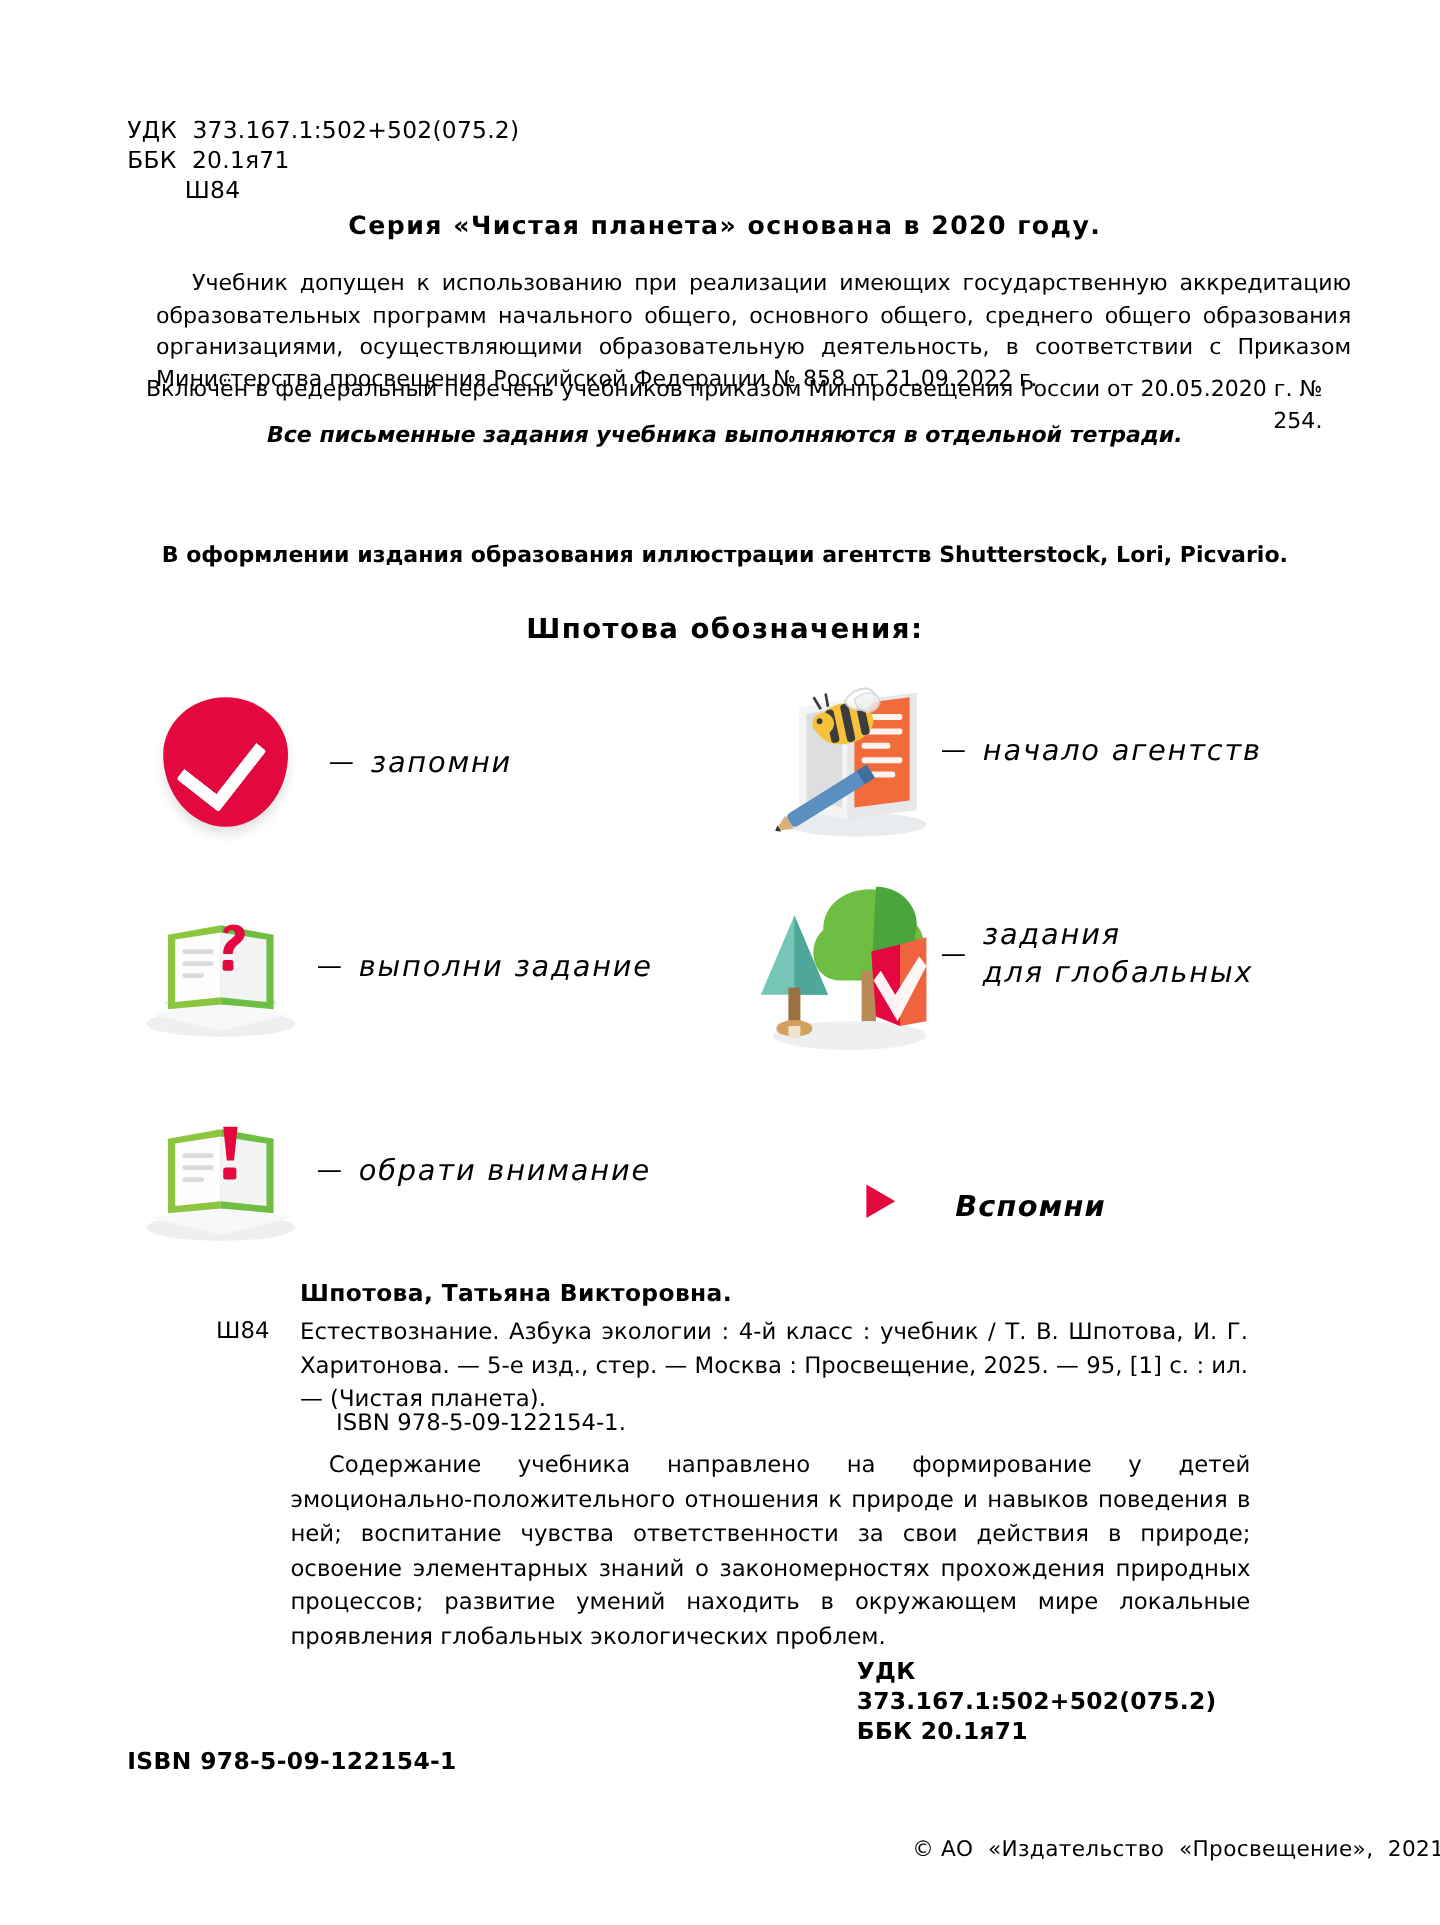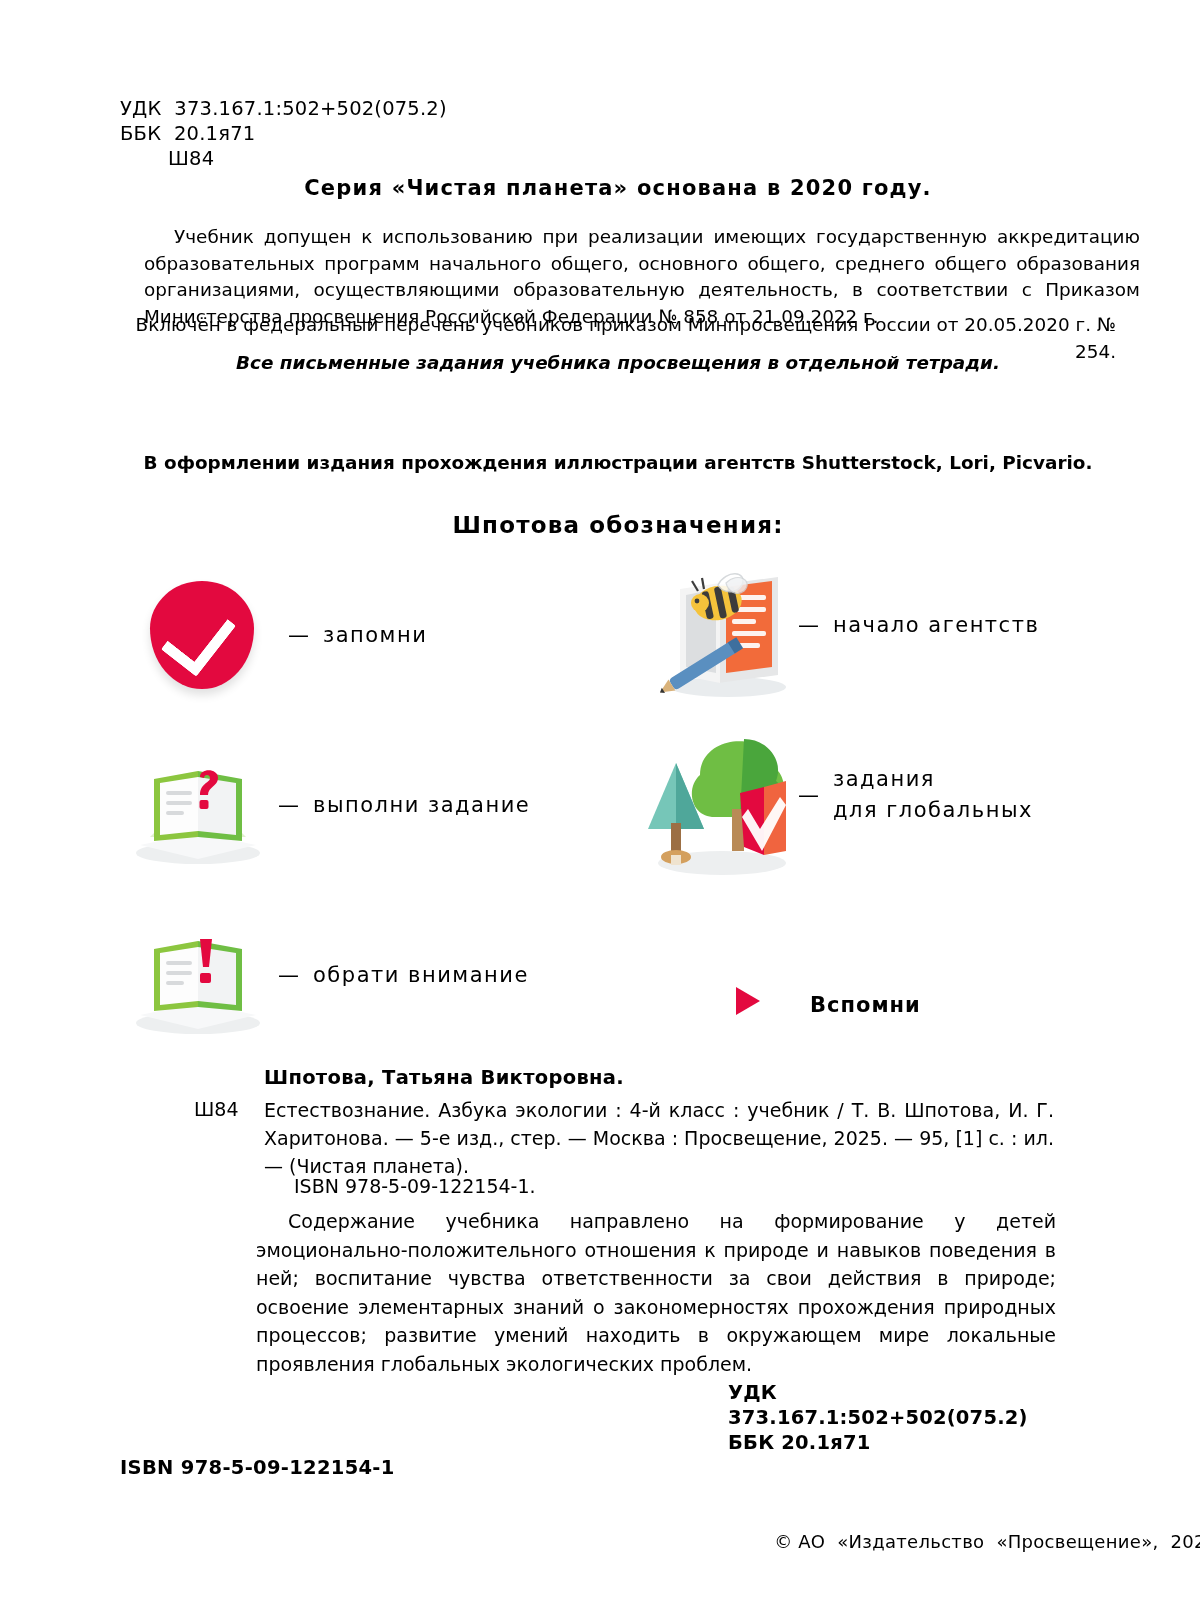--- a/index.html
+++ b/index.html
@@ -10,21 +10,21 @@
   body {
     width: 1200px;
     height: 1604px;
     position: relative;
     font-family: "DejaVu Sans", "Liberation Sans", sans-serif;
     color: #000000;
     overflow: hidden;
   }
   .page {
     position: absolute;
-    left: 16px; top: 0;
+    left: 2px; top: 0;
     width: 1005px;
     height: 1604px;
   }
   
   .codes {
     position: absolute;
     left: 104px;
     top: 96px;
     font-size: 19.5px;
     line-height: 25px;
@@ -103,24 +103,25 @@
     height: 120px;
     position: relative;
     flex: 0 0 auto;
   }
   .legend-dash {
     font-size: 21px;
     margin: 0 14px 0 8px;
     flex: 0 0 auto;
   }
   .legend-label {
-    font-size: 21px;
+    font-size: 24px;
     letter-spacing: 1.5px;
     line-height: 31px;
     white-space: pre-line;
+    font-style: italic;
   }
   .legend-label.bold {
     font-weight: bold;
     letter-spacing: 1px;
   }
 
   
   .ico-check {
     position: absolute;
     left: 20px; top: 6px;
@@ -243,22 +244,22 @@
   <div class="codes">
     <div class="row">УДК  373.167.1:502+502(075.2)</div>
     <div class="row">ББК  20.1я71</div>
     <div class="row indent">Ш84</div>
   </div>
 
   <div class="series">Серия  «Чистая  планета»  основана  в  2020  году.</div>
 
   <div class="para indent-first p-allow">Учебник допущен к использованию при реализации имеющих государственную аккредитацию образовательных программ начального общего, основного общего, среднего общего образования организациями, осуществляющими образовательную деятельность, в соответствии с Приказом Министерства просвещения Российской Федерации № 858 от 21.09.2022 г.</div>
   <div class="para p-federal">Включён в федеральный перечень учебников приказом Минпросвещения России от 20.05.2020 г. № 254.</div>
-  <div class="para p-written bolditalic">Все письменные задания учебника просвещения в отдельной тетради.</div>
-  <div class="para p-design">В оформлении издания прохождения иллюстрации агентств Shutterstock, Lori, Picvario.</div>
+  <div class="para p-written bolditalic">Все письменные задания учебника выполняются в отдельной тетради.</div>
+  <div class="para p-design">В оформлении издания образования иллюстрации агентств Shutterstock, Lori, Picvario.</div>
 
   <div class="legend-title">Шпотова  обозначения:</div>
 
   <div class="legend">
 
     <div class="legend-cell lc-r1c1">
       <div class="icon-box">
         <div class="ico-check"></div>
       </div>
       <span class="legend-dash">—</span>

